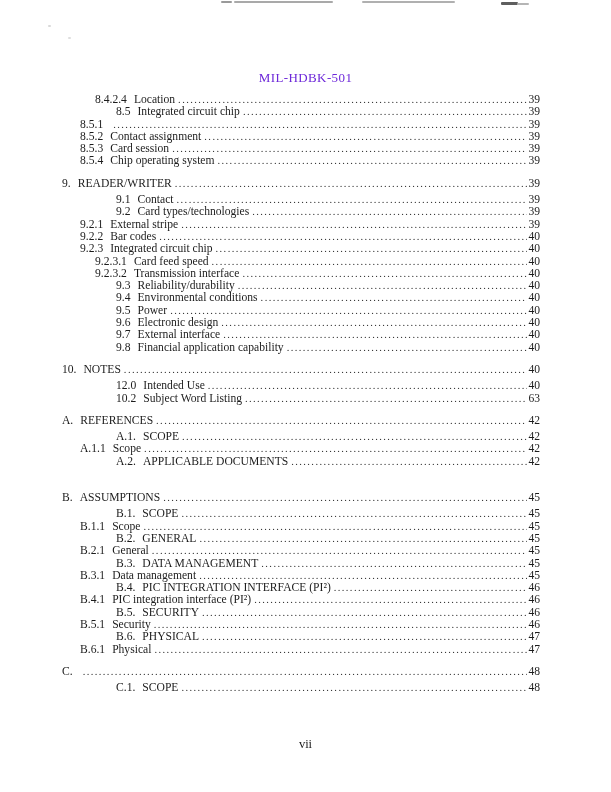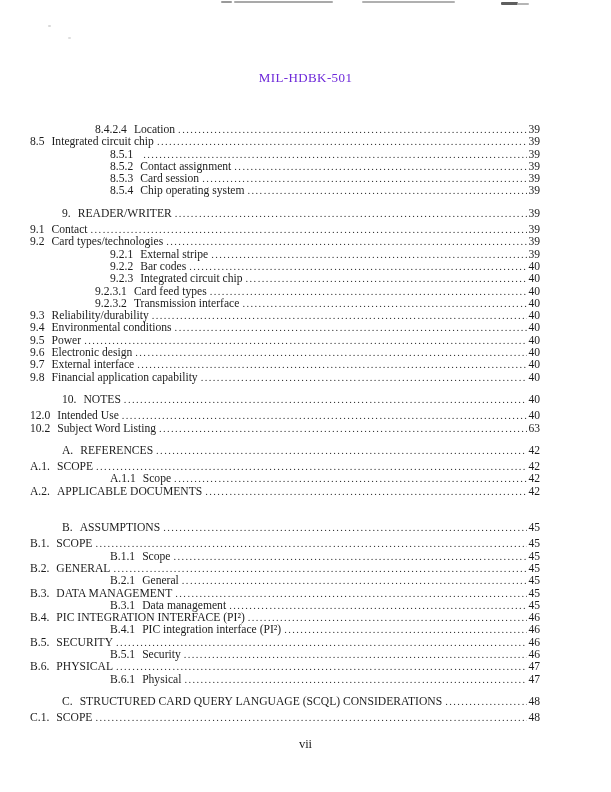--- a/index.html
+++ b/index.html
@@ -32,41 +32,41 @@
     left: 0;
     width: 100%;
     text-align: center;
     font-size: 13px;
     letter-spacing: 0.4px;
     color: #6d28d9;
   }
 
   .toc {
     position: absolute;
-    top: 124px;
+    top: 94px;
     left: 0;
     right: 71px;
   }
 
   .section { margin-top: 10px; }
   .section:first-child { margin-top: 0; }
   .section.gap-large { margin-top: 24px; }
 
   .row {
     display: flex;
     align-items: baseline;
     font-size: 11.6px;
     line-height: 12.3px;
     white-space: nowrap;
   }
   .row.heading { margin-bottom: 4px; }
 
   .lvl0 { padding-left: 62px; }
-  .lvl1 { padding-left: 30px; }
-  .lvl2 { padding-left: 110px; text-align: center; }
+  .lvl1 { padding-left: 116px; }
+  .lvl2 { padding-left: 80px; text-align: center; }
   .lvl3 { padding-left: 95px; }
 
   .num { flex: 0 0 auto; margin-right: 7px; }
   .ttl { flex: 0 0 auto; }
   .dots {
     flex: 1 1 auto;
     min-width: 0;
     overflow: hidden;
     margin-left: 3px;
     margin-right: 1px;
@@ -169,21 +169,21 @@
         <span class="pg">40</span>
       </div>
       <div class="row lvl2">
         <span class="num">9.2.3</span>
         <span class="ttl">Integrated circuit chip</span>
         <span class="dots">....................................................................................................................................................................................................................................................................</span>
         <span class="pg">40</span>
       </div>
       <div class="row lvl3">
         <span class="num">9.2.3.1</span>
-        <span class="ttl">Card feed types</span>
+        <span class="ttl">Card feed speed</span>
         <span class="dots">....................................................................................................................................................................................................................................................................</span>
         <span class="pg">40</span>
       </div>
       <div class="row lvl3">
         <span class="num">9.2.3.2</span>
         <span class="ttl">Transmission interface</span>
         <span class="dots">....................................................................................................................................................................................................................................................................</span>
         <span class="pg">40</span>
       </div>
       <div class="row lvl1">
@@ -345,21 +345,20 @@
       <div class="row lvl2">
         <span class="num">B.6.1</span>
         <span class="ttl">Physical</span>
         <span class="dots">....................................................................................................................................................................................................................................................................</span>
         <span class="pg">47</span>
       </div>
     </div>
     <div class="section">
       <div class="row lvl0 heading">
         <span class="num">C.</span>
-        <span class="ttl">STRUCTURED CARD QUERY LANGUAGE (SCQL) CONSIDERATIONS</span>
         <span class="dots">....................................................................................................................................................................................................................................................................</span>
         <span class="pg">48</span>
       </div>
       <div class="row lvl1">
         <span class="num">C.1.</span>
         <span class="ttl">SCOPE</span>
         <span class="dots">....................................................................................................................................................................................................................................................................</span>
         <span class="pg">48</span>
       </div>
     </div>

